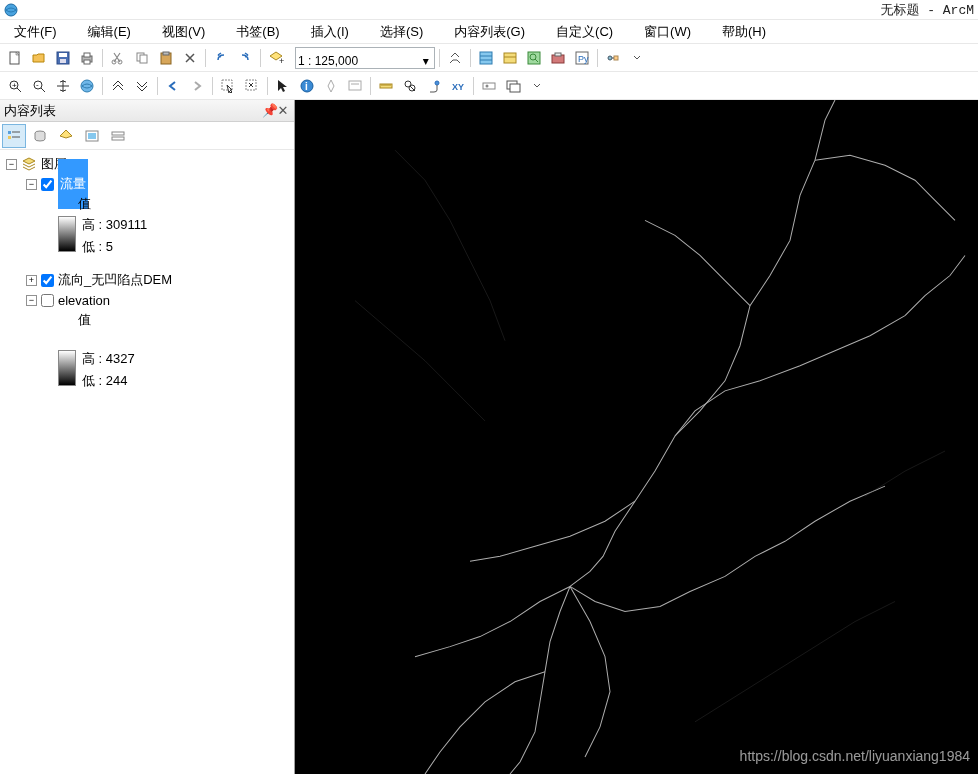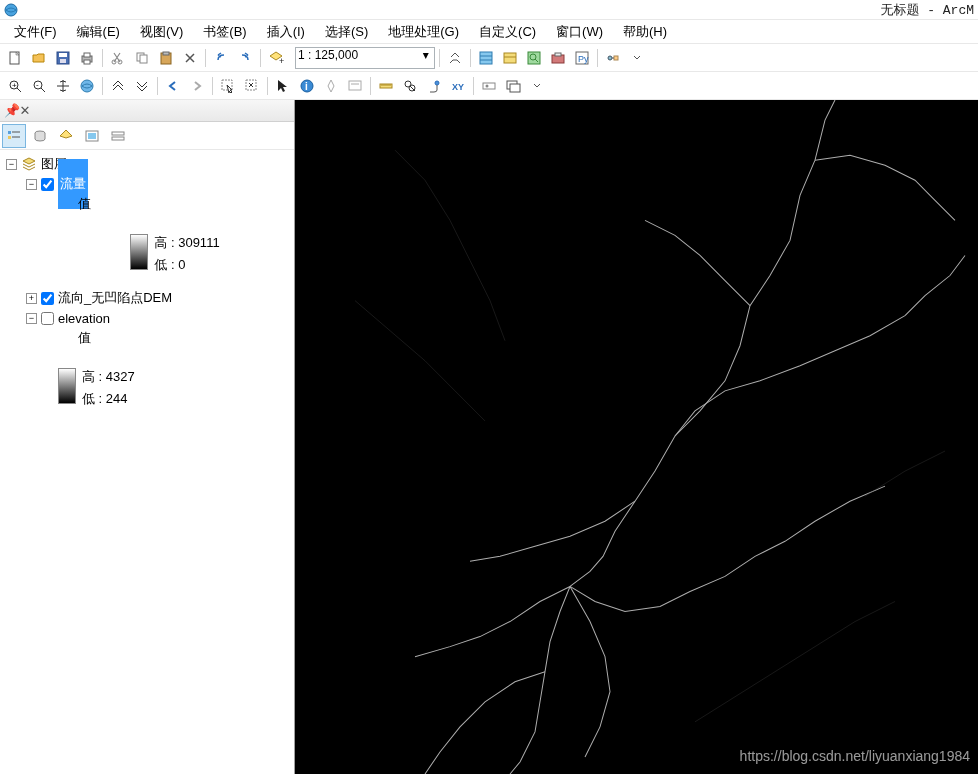--- a/index.html
+++ b/index.html
@@ -30,21 +30,21 @@
   font-size: 13px;
   color: #222;
   font-family: Liberation Mono, monospace;
 }
 .menubar {
   height: 24px;
   display: flex;
   align-items: center;
   padding: 0 4px;
   border-bottom: 1px solid #e8e8e8;
-  gap: 0;
+  gap: 11px;
 }
 .menubar .menu-item {
   padding: 3px 10px;
   font-size: 13px;
   cursor: default;
 }
 .toolbar {
   height: 28px;
   display: flex;
   align-items: center;
@@ -64,21 +64,21 @@
   width: 1px;
   height: 18px;
   background: #d0d0d0;
   margin: 0 2px;
 }
 .scale-box {
   width: 140px;
   height: 22px;
   border: 1px solid #abb2b7;
   display: flex;
-  align-items: flex-start;
+  align-items: flex-end;
   padding: 0 2px;
   font-size: 12px;
   background: #fff;
 }
 .scale-box input {
   border: none;
   outline: none;
   width: 100%;
   font-size: 12px;
 }
@@ -200,21 +200,21 @@
   <span class="title-text">无标题 - ArcM</span>
 </div>
 
 <div class="menubar">
   <div class="menu-item">文件(F)</div>
   <div class="menu-item">编辑(E)</div>
   <div class="menu-item">视图(V)</div>
   <div class="menu-item">书签(B)</div>
   <div class="menu-item">插入(I)</div>
   <div class="menu-item">选择(S)</div>
-  <div class="menu-item">地理处理(G)</div>
+  <div class="menu-item">内容列表(G)</div>
   <div class="menu-item">自定义(C)</div>
   <div class="menu-item">窗口(W)</div>
   <div class="menu-item">帮助(H)</div>
 </div>
 
 <div class="toolbar">
   <div class="tool-btn">
       <svg width="16" height="16">
         <rect x="3" y="2" width="9" height="12" fill="#fff" stroke="#555"></rect>
         <path d="M9 2 L12 5 L9 5 Z" fill="#ddd" stroke="#555" stroke-width="0.5"></path>
@@ -471,20 +471,21 @@
       <svg width="10" height="16">
         <path d="M2 6 L5 9 L8 6" fill="none" stroke="#555"></path>
       </svg>
     </div>
 </div>
 
 <div class="main-area">
 
   <div class="toc-panel">
     <div class="toc-header">
+      <span class="toc-title">内容列表</span>
       <span class="pin">📌</span>
       <span class="close">✕</span>
     </div>
     <div class="toc-toolbar">
       <div class="tab-btn active">
           <svg width="16" height="16">
             <rect x="2" y="3" width="3" height="3" fill="#5aa0da"></rect>
             <rect x="2" y="8" width="3" height="3" fill="#eec95c"></rect>
             <line x1="6" y1="4" x2="14" y2="4" stroke="#555"></line>
             <line x1="6" y1="9" x2="14" y2="9" stroke="#555"></line>
@@ -533,25 +534,25 @@
       <div class="tree-row">
         <span class="spacer" style="width:24px"></span>
         <span class="expander">−</span>
         <input type="checkbox" class="cb" checked="" style="">
         <span class="selected-label">流量</span>
       </div>
       <div class="tree-row">
         <span class="spacer" style="width:76px"></span>
         <span>值</span>
       </div>
-      <div style="display:flex; align-items:flex-start; padding-left:56px; margin-top:20px;justify-content:center;">
+      <div style="display:flex; align-items:flex-start; padding-left:56px; margin-top:2px;">
         <div class="gradient-swatch"></div>
         <div style="display:flex; flex-direction:column; justify-content:space-between; height:40px;">
           <span>高 : 309111</span>
-          <span>低 : 0</span>
+          <span>低 : 5</span>
         </div>
       </div>
 
       <div style="height:14px"></div>
 
       <div class="tree-row">
         <span class="spacer" style="width:24px"></span>
         <span class="expander">+</span>
         <input type="checkbox" class="cb" checked="" style="">
         <span>流向_无凹陷点DEM</span>

